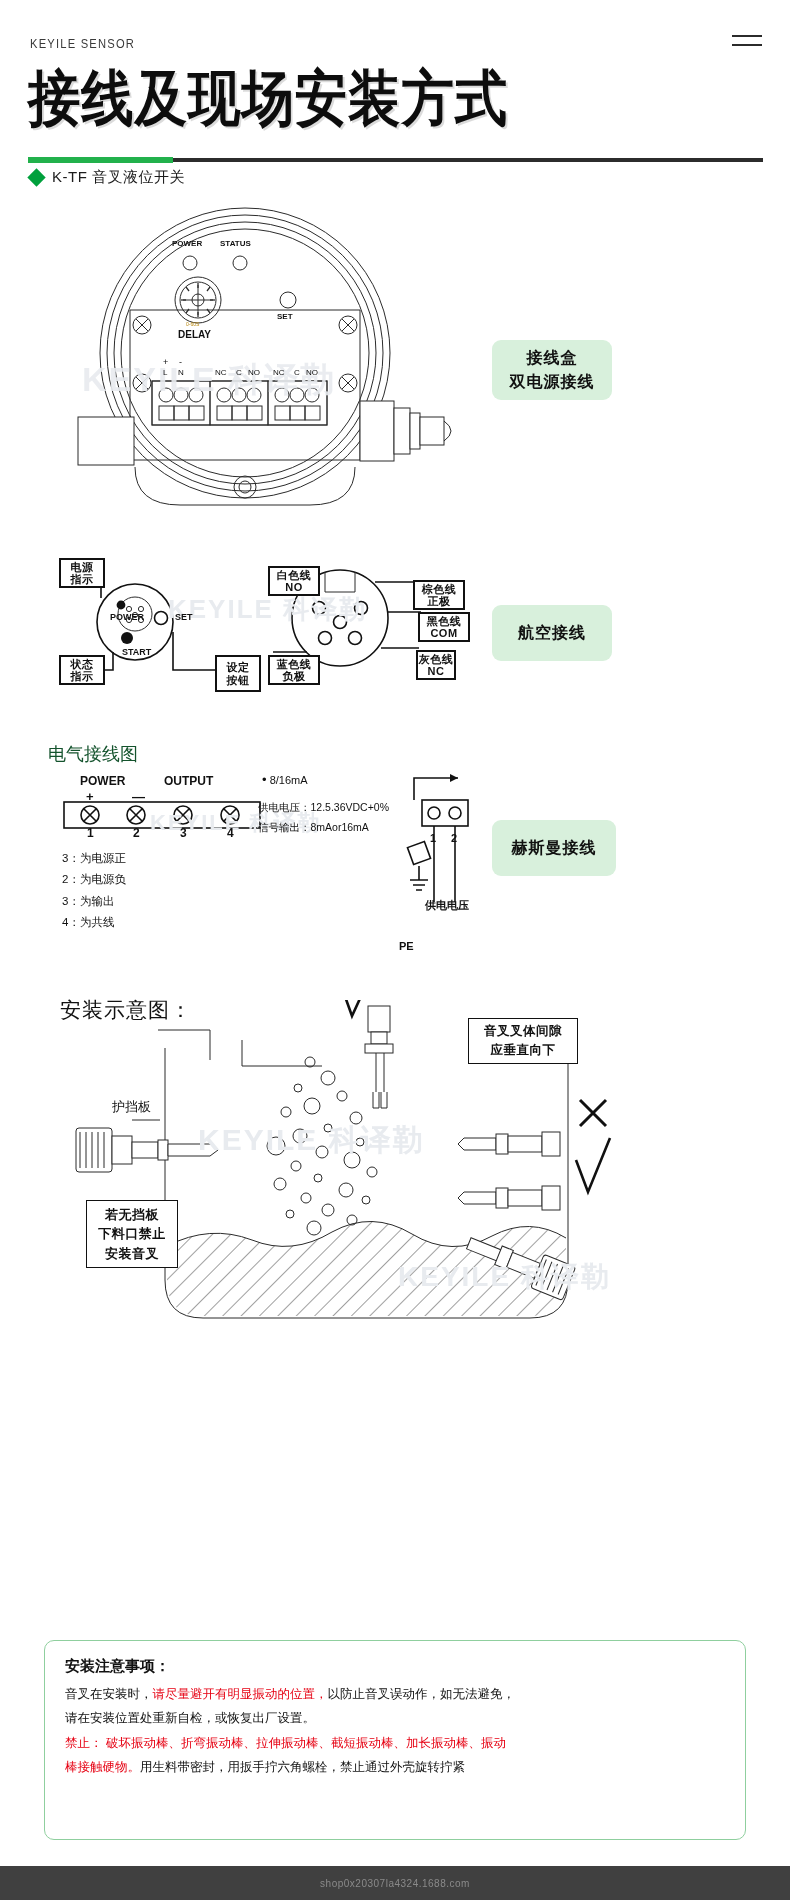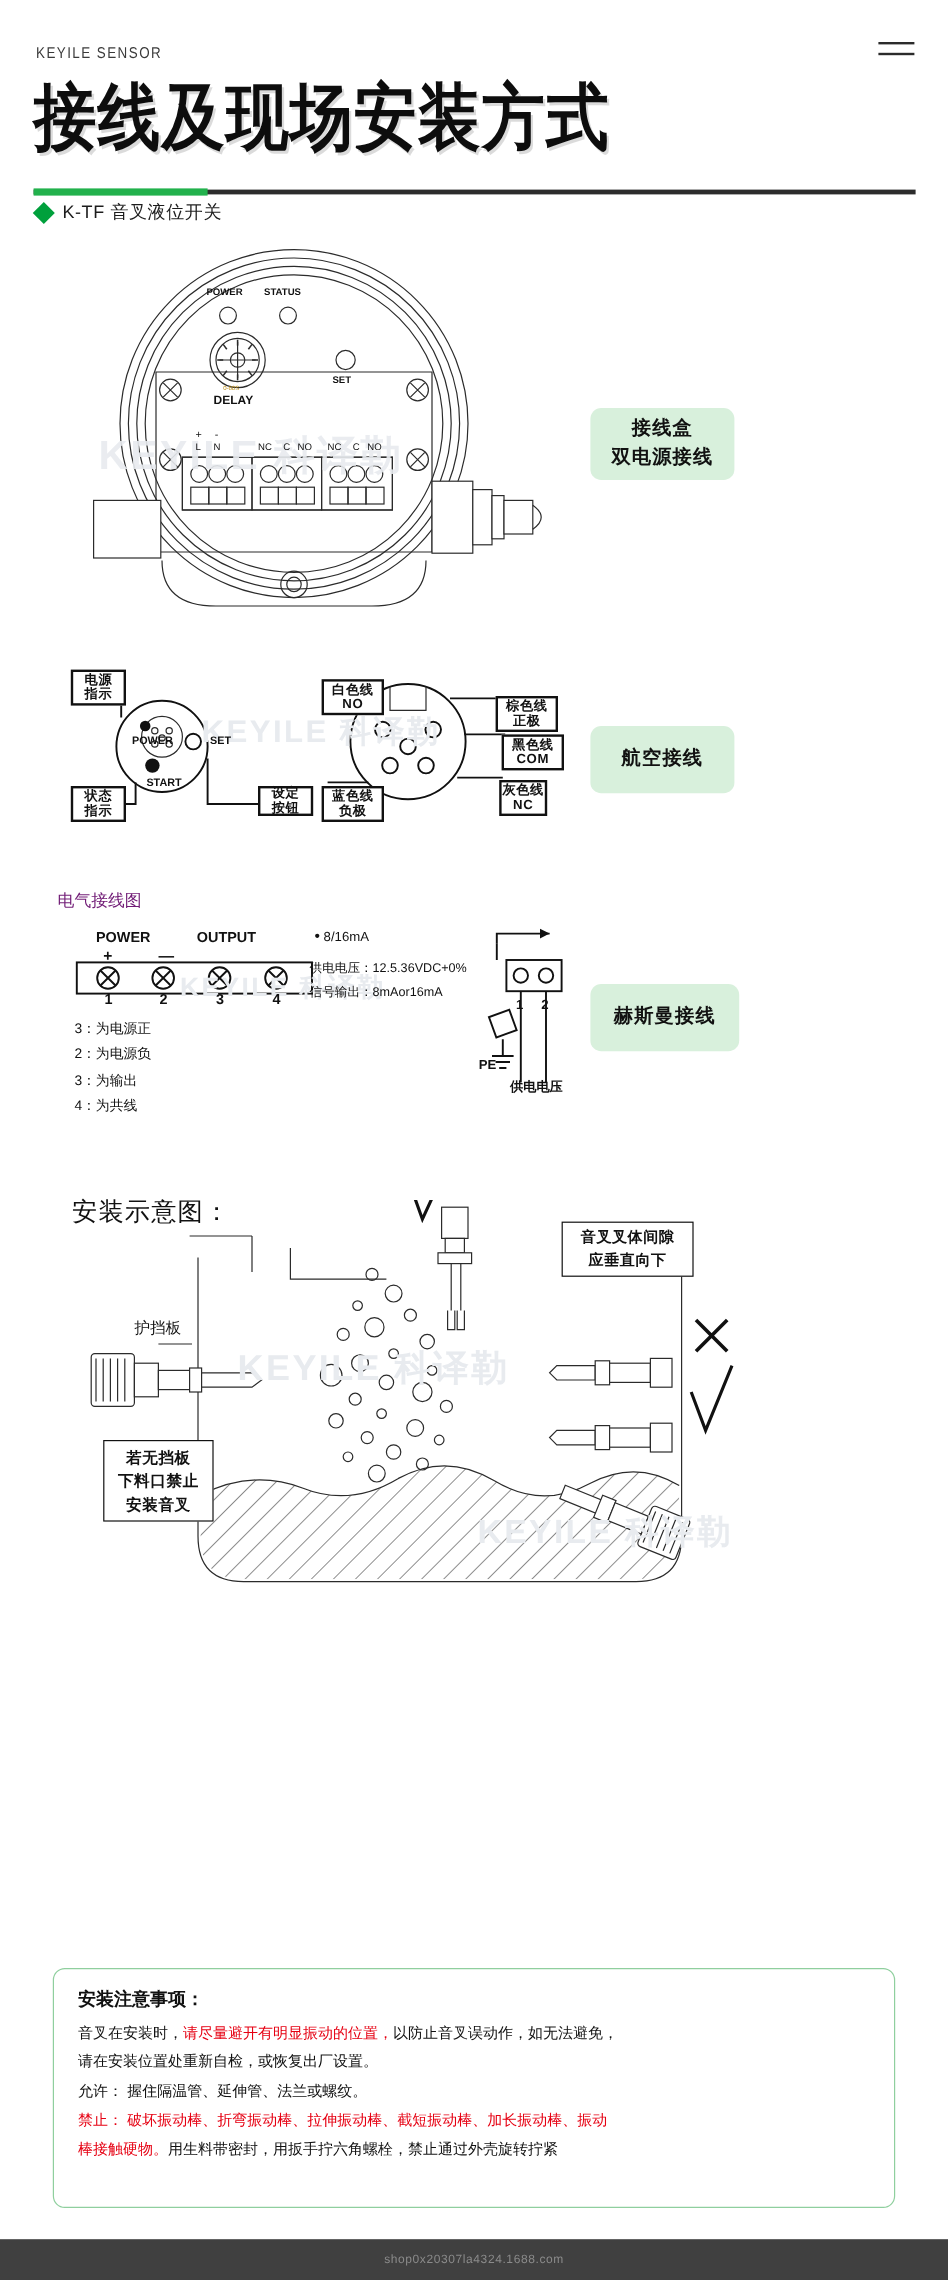--- a/index.html
+++ b/index.html
@@ -78,21 +78,21 @@
   .txt-sm { position:absolute; font-size:11px; color:#111; font-weight:700; }
   .txt-xs { position:absolute; font-size:9px; color:#111; }
 
   .wm {
     position:absolute; font-size:40px; font-weight:800; color:#e8ebef;
     letter-spacing:2px; user-select:none; white-space:nowrap;
     font-family:"Liberation Sans","DejaVu Sans",sans-serif;
   }
 
   
-  .sec-head { position:absolute; font-size:14px; font-weight:400; color:#701a75; }
+  .sec-head { position:absolute; font-size:18px; font-weight:400; color:#14532d; }
   .sec-head-lg { position:absolute; font-size:21px; font-weight:400; color:#111; letter-spacing:1px;}
 
   
   .spec { position:absolute; font-size:10.5px; color:#111; line-height:1.8; white-space:nowrap;}
   .bullets { position:absolute; font-size:11.5px; color:#111; line-height:1.85; }
 
   
   .notes {
     position:absolute; left:44px; top:1640px; width:702px; height:200px;
     border:1.5px solid #8fcf9e; border-radius:10px; background:#fff;
@@ -285,21 +285,21 @@
   <div class="txt-xs" style="left:122px; top:647px; font-size:9px; font-weight:700;">START</div>
 
   <div class="lbl-box" style="left:59px; top:558px; width:46px; height:30px;">
     <span>电源</span>
     <span>指示</span>
   </div>
   <div class="lbl-box" style="left:59px; top:655px; width:46px; height:30px;">
     <span>状态</span>
     <span>指示</span>
   </div>
-  <div class="lbl-box" style="left:215px; top:655px; width:46px; height:25px;">
+  <div class="lbl-box" style="left:215px; top:655px; width:46px; height:37px;">
     <span>设定</span>
     <span>按钮</span>
   </div>
 
   <div class="lbl-box" style="left:268px; top:566px; width:52px; height:30px;">
     <span>白色线</span>
     <span>NO</span>
   </div>
   <div class="lbl-box" style="left:413px; top:580px; width:52px; height:30px;">
     <span>棕色线</span>
@@ -374,21 +374,21 @@
       <circle cx="55" cy="43" r="6" class="stroke-b"></circle>
       <path d="M34 56 L34 132" class="stroke-b"></path>
       <path d="M55 56 L55 132" class="stroke-b"></path>
 
       <rect x="10" y="74" width="18" height="18" class="stroke-b" transform="rotate(-20 19 83)"></rect>
       <path d="M19 96 L19 110 M10 110 L28 110 M13 115 L25 115 M16 120 L22 120" class="stroke-b"></path>
     </svg>
   </div>
   <div class="txt-sm" style="left:430px; top:832px; font-size:11px;">1</div>
   <div class="txt-sm" style="left:451px; top:832px; font-size:11px;">2</div>
-  <div class="txt-sm" style="left:399px; top:882px; font-size:11px;">PE</div>
+  <div class="txt-sm" style="left:399px; top:940px; font-size:11px;">PE</div>
   <div class="txt-sm" style="left:425px; top:898px; font-size:11px;">供电电压</div>
 
   <div class="callout" style="left:492px; top:820px; width:124px; height:56px;">
     <span>赫斯曼接线</span>
   </div>
 
   <div class="sec-head-lg" style="left:60px; top:996px;">安装示意图：</div>
 
   <div class="dwg" style="left:60px; top:1000px; width:680px; height:330px;">
     <svg width="680" height="330" viewBox="0 0 680 330">
@@ -501,21 +501,20 @@
 
   <div class="lbl-box" style="left:468px; top:1018px; width:110px; height:46px; font-size:12.5px; border-width:1.5px; line-height:1.5;">
     <span>音叉叉体间隙</span>
     <span>应垂直向下</span>
   </div>
 
   <div class="notes">
     <div class="notes-title">安装注意事项：</div>
     <p><span>音叉在安装时，</span><span class="red">请尽量避开有明显振动的位置，</span><span>以防止音叉误动作，如无法避免，</span></p>
     <p>请在安装位置处重新自检，或恢复出厂设置。</p>
-    <p>允许： 握住隔温管、延伸管、法兰或螺纹。</p>
     <p><span class="red">禁止：</span><span class="red"> 破坏振动棒、折弯振动棒、拉伸振动棒、截短振动棒、加长振动棒、振动</span></p>
     <p><span class="red">棒接触硬物。</span><span>用生料带密封，用扳手拧六角螺栓，禁止通过外壳旋转拧紧</span></p>
   </div>
 
   <div class="footer-bar">
     <span>shop0x20307la4324.1688.com</span>
   </div>
 
 </div>
 

